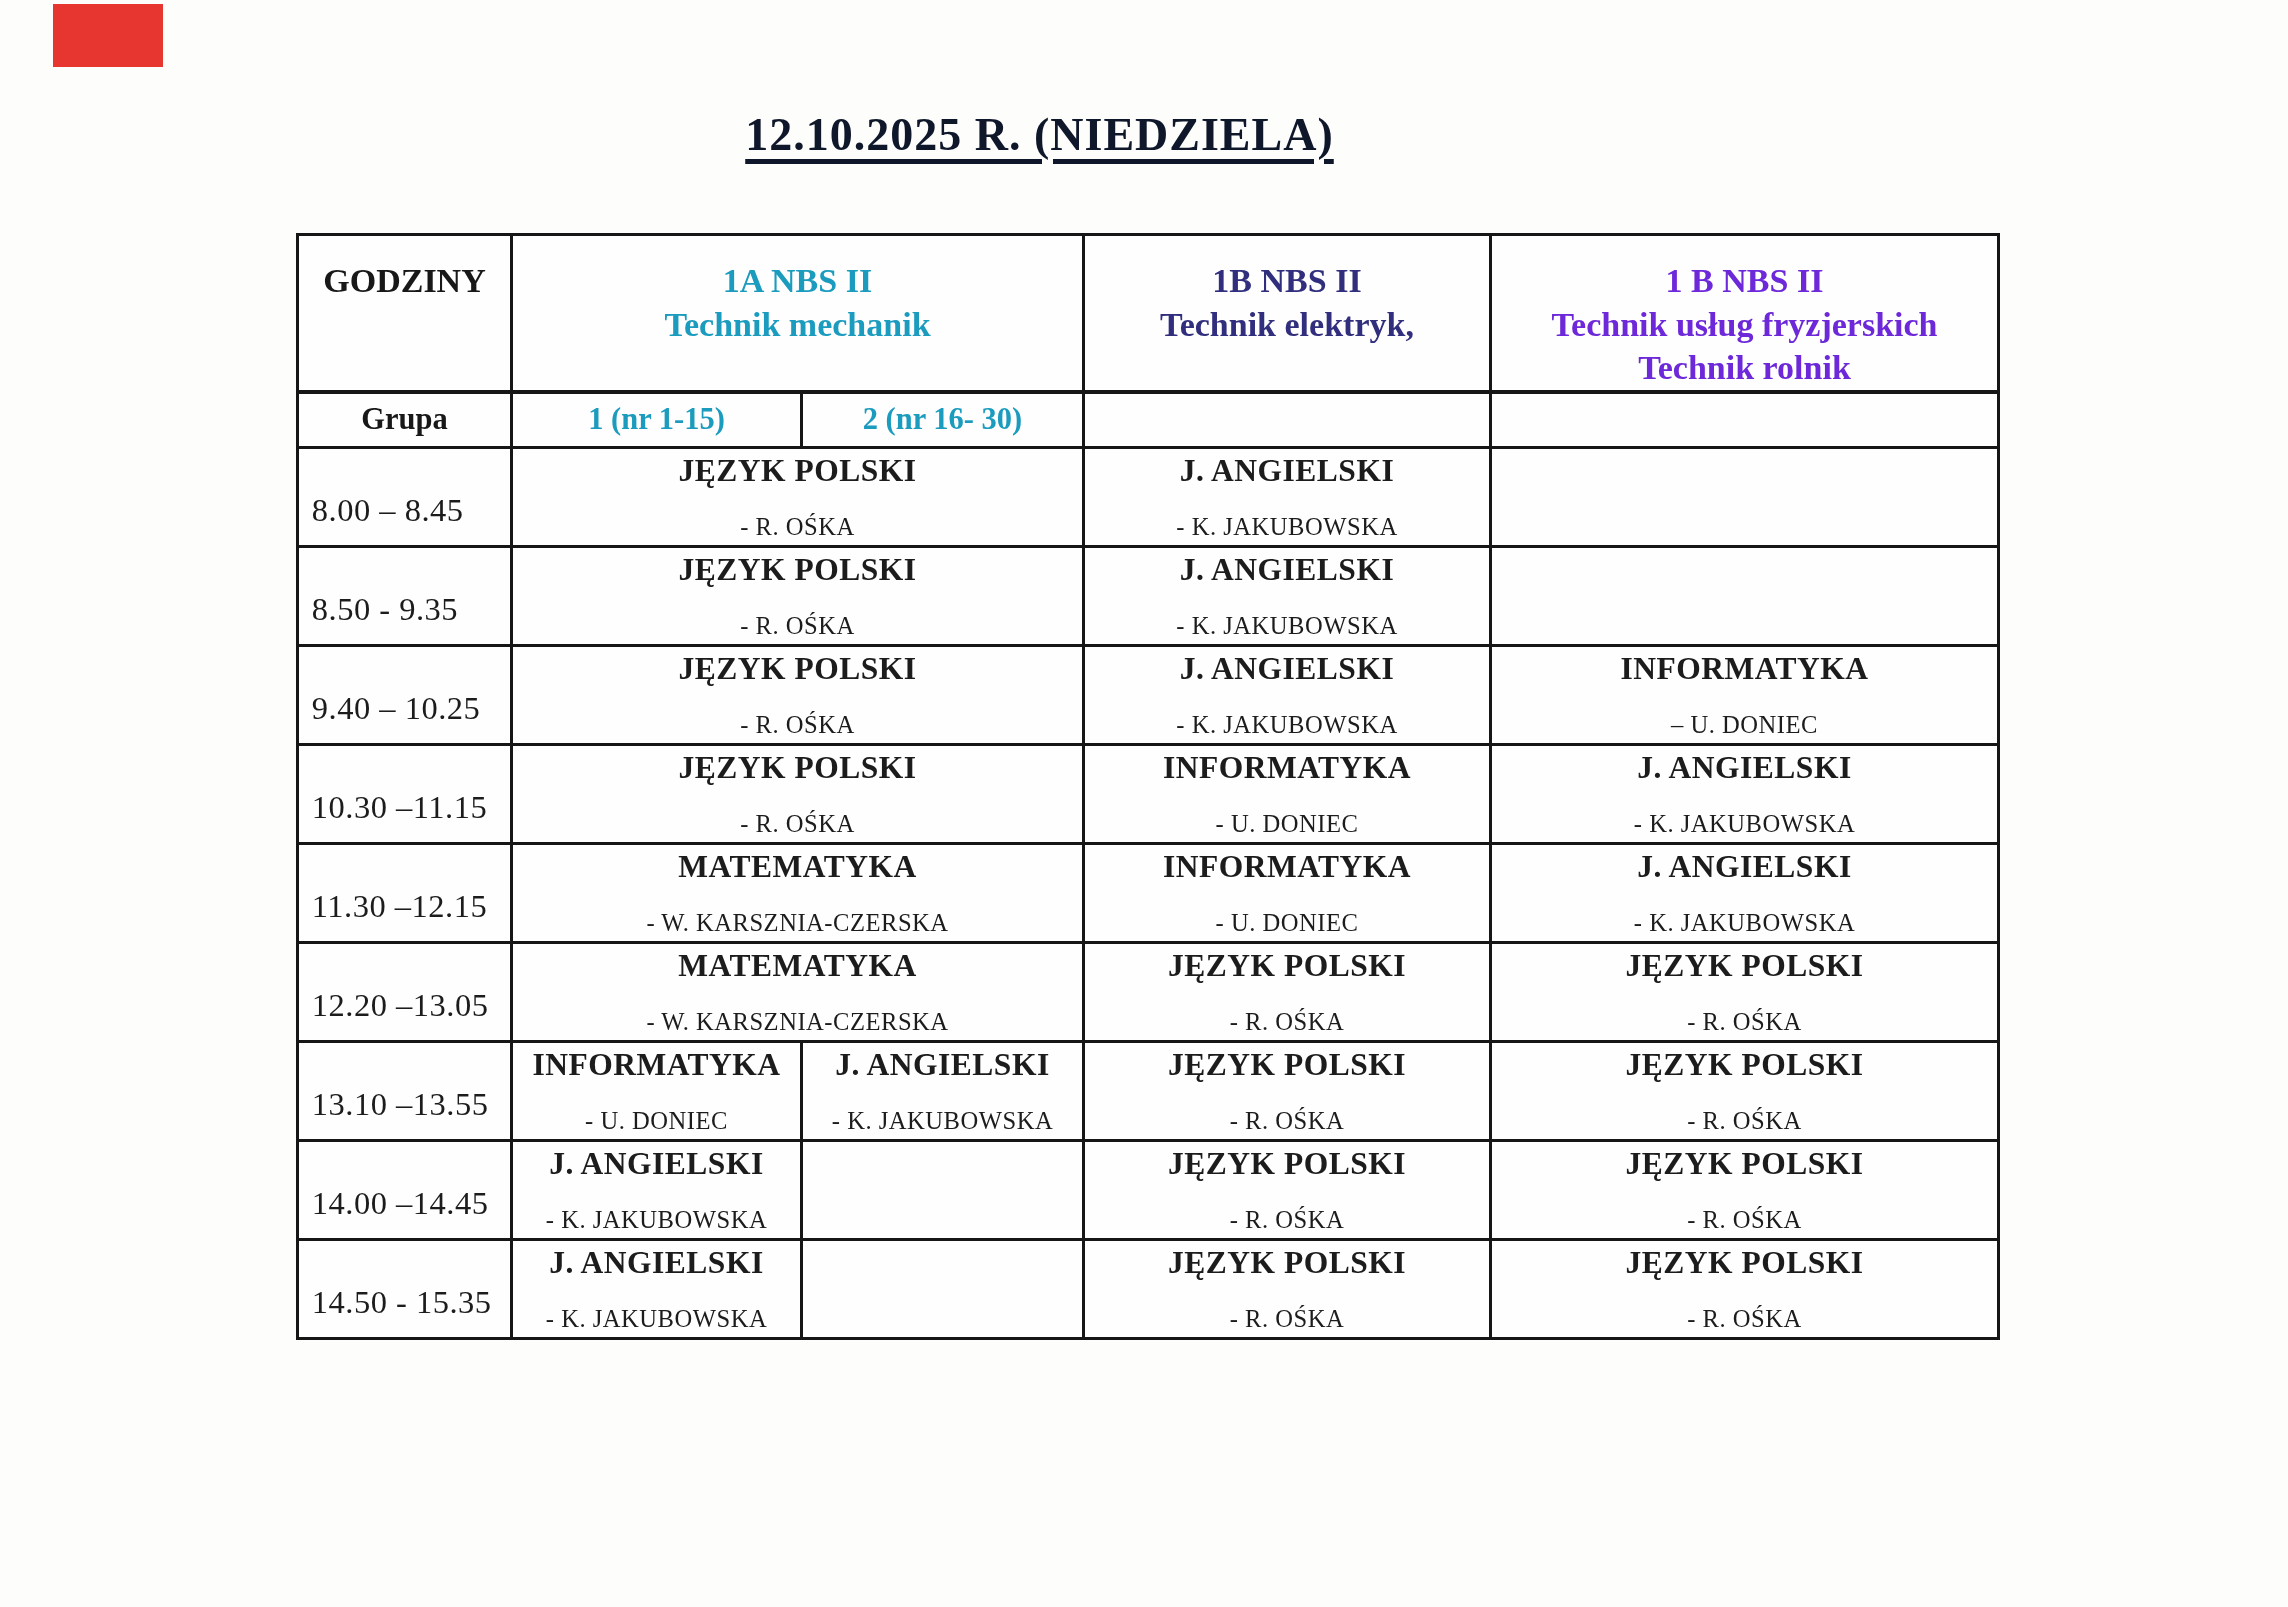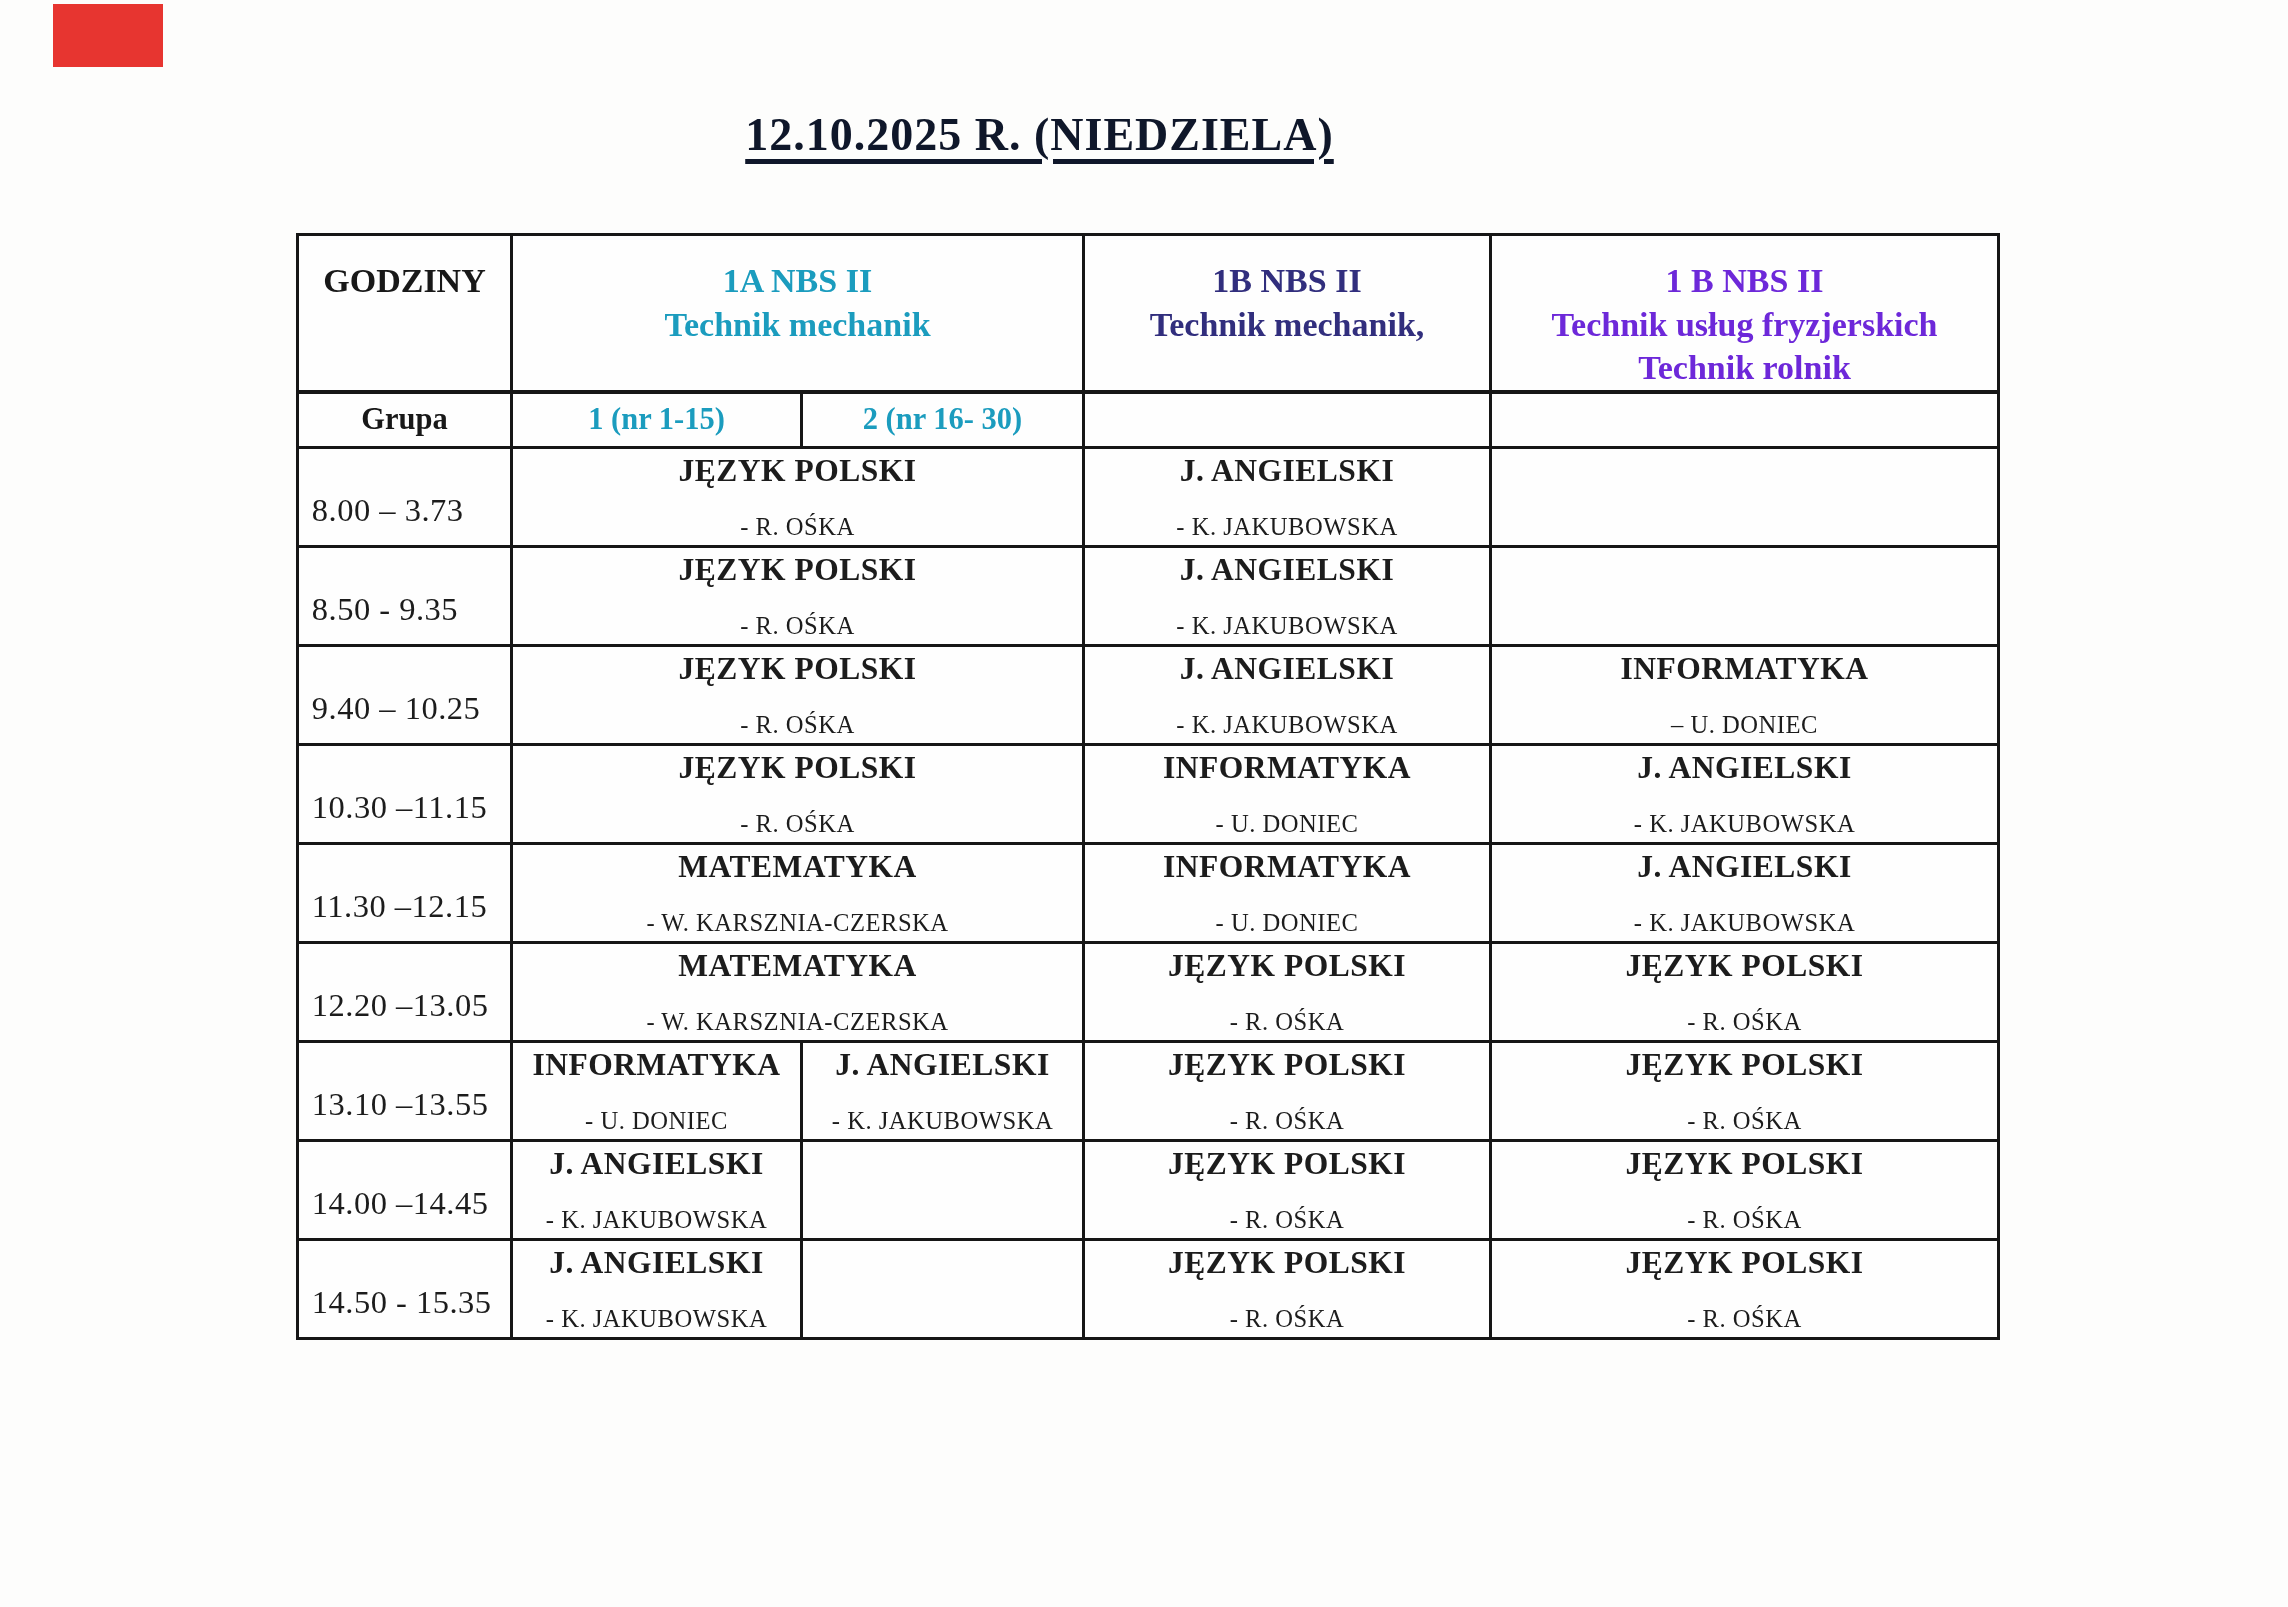--- a/index.html
+++ b/index.html
@@ -104,39 +104,39 @@
 
   <tbody>
       <tr class="class-header" style="height:149px">
     <td class="corner">GODZINY</td>
     <td class="col-a-head" colspan="2">
       <div>1A NBS II</div>
       <div>Technik mechanik</div>
     </td>
     <td class="col-b-head">
       <div>1B NBS II</div>
-      <div>Technik mechanik,</div>
+      <div>Technik elektryk,</div>
     </td>
     <td class="col-c-head">
       <div>1 B NBS II</div>
       <div>Technik usług fryzjerskich</div>
       <div>Technik rolnik</div>
     </td>
   </tr>
 
   <tr class="grupa-row">
     <td class="grupa-label">Grupa</td>
     <td class="grupa-group">1 (nr 1-15)</td>
     <td class="grupa-group">2 (nr 16- 30)</td>
     <td></td>
     <td></td>
   </tr>
 
   <tr class="data-row">
-    <td class="time-cell">8.00 – 3.73</td>
+    <td class="time-cell">8.00 – 8.45</td>
     <td colspan="2">
       <div class="subject">JĘZYK POLSKI</div>
       <div class="teacher">- R. OŚKA</div>
     </td>
     <td>
       <div class="subject">J. ANGIELSKI</div>
       <div class="teacher">- K. JAKUBOWSKA</div>
     </td>
     <td>
       <div class="subject"></div>

